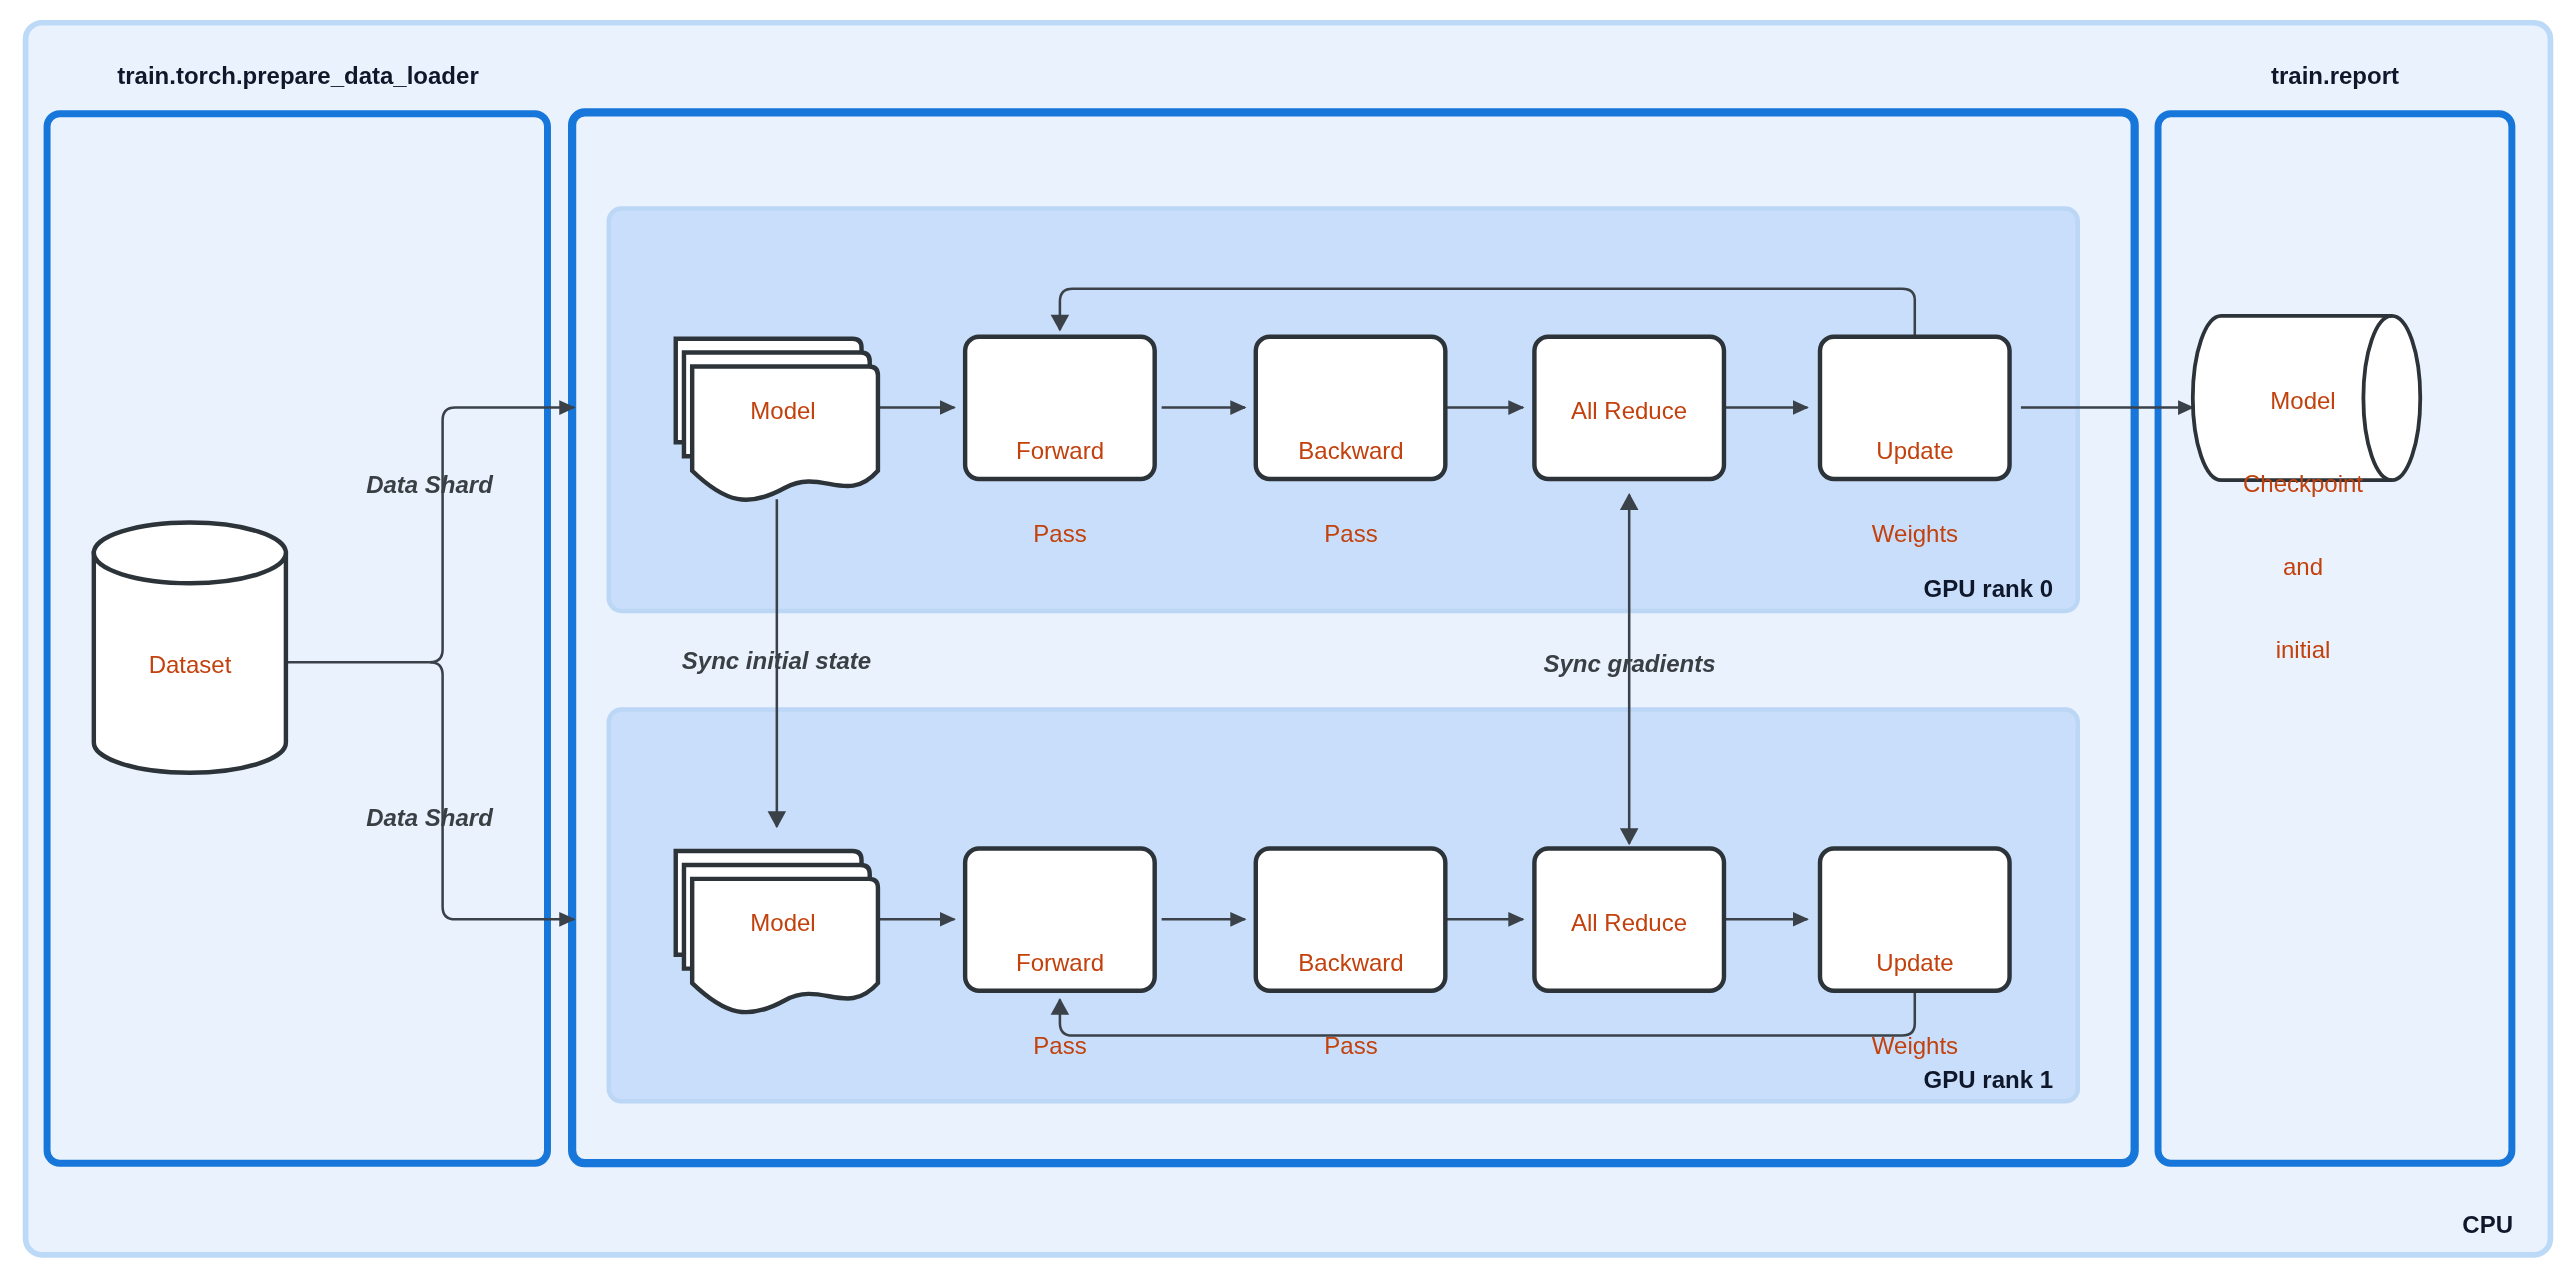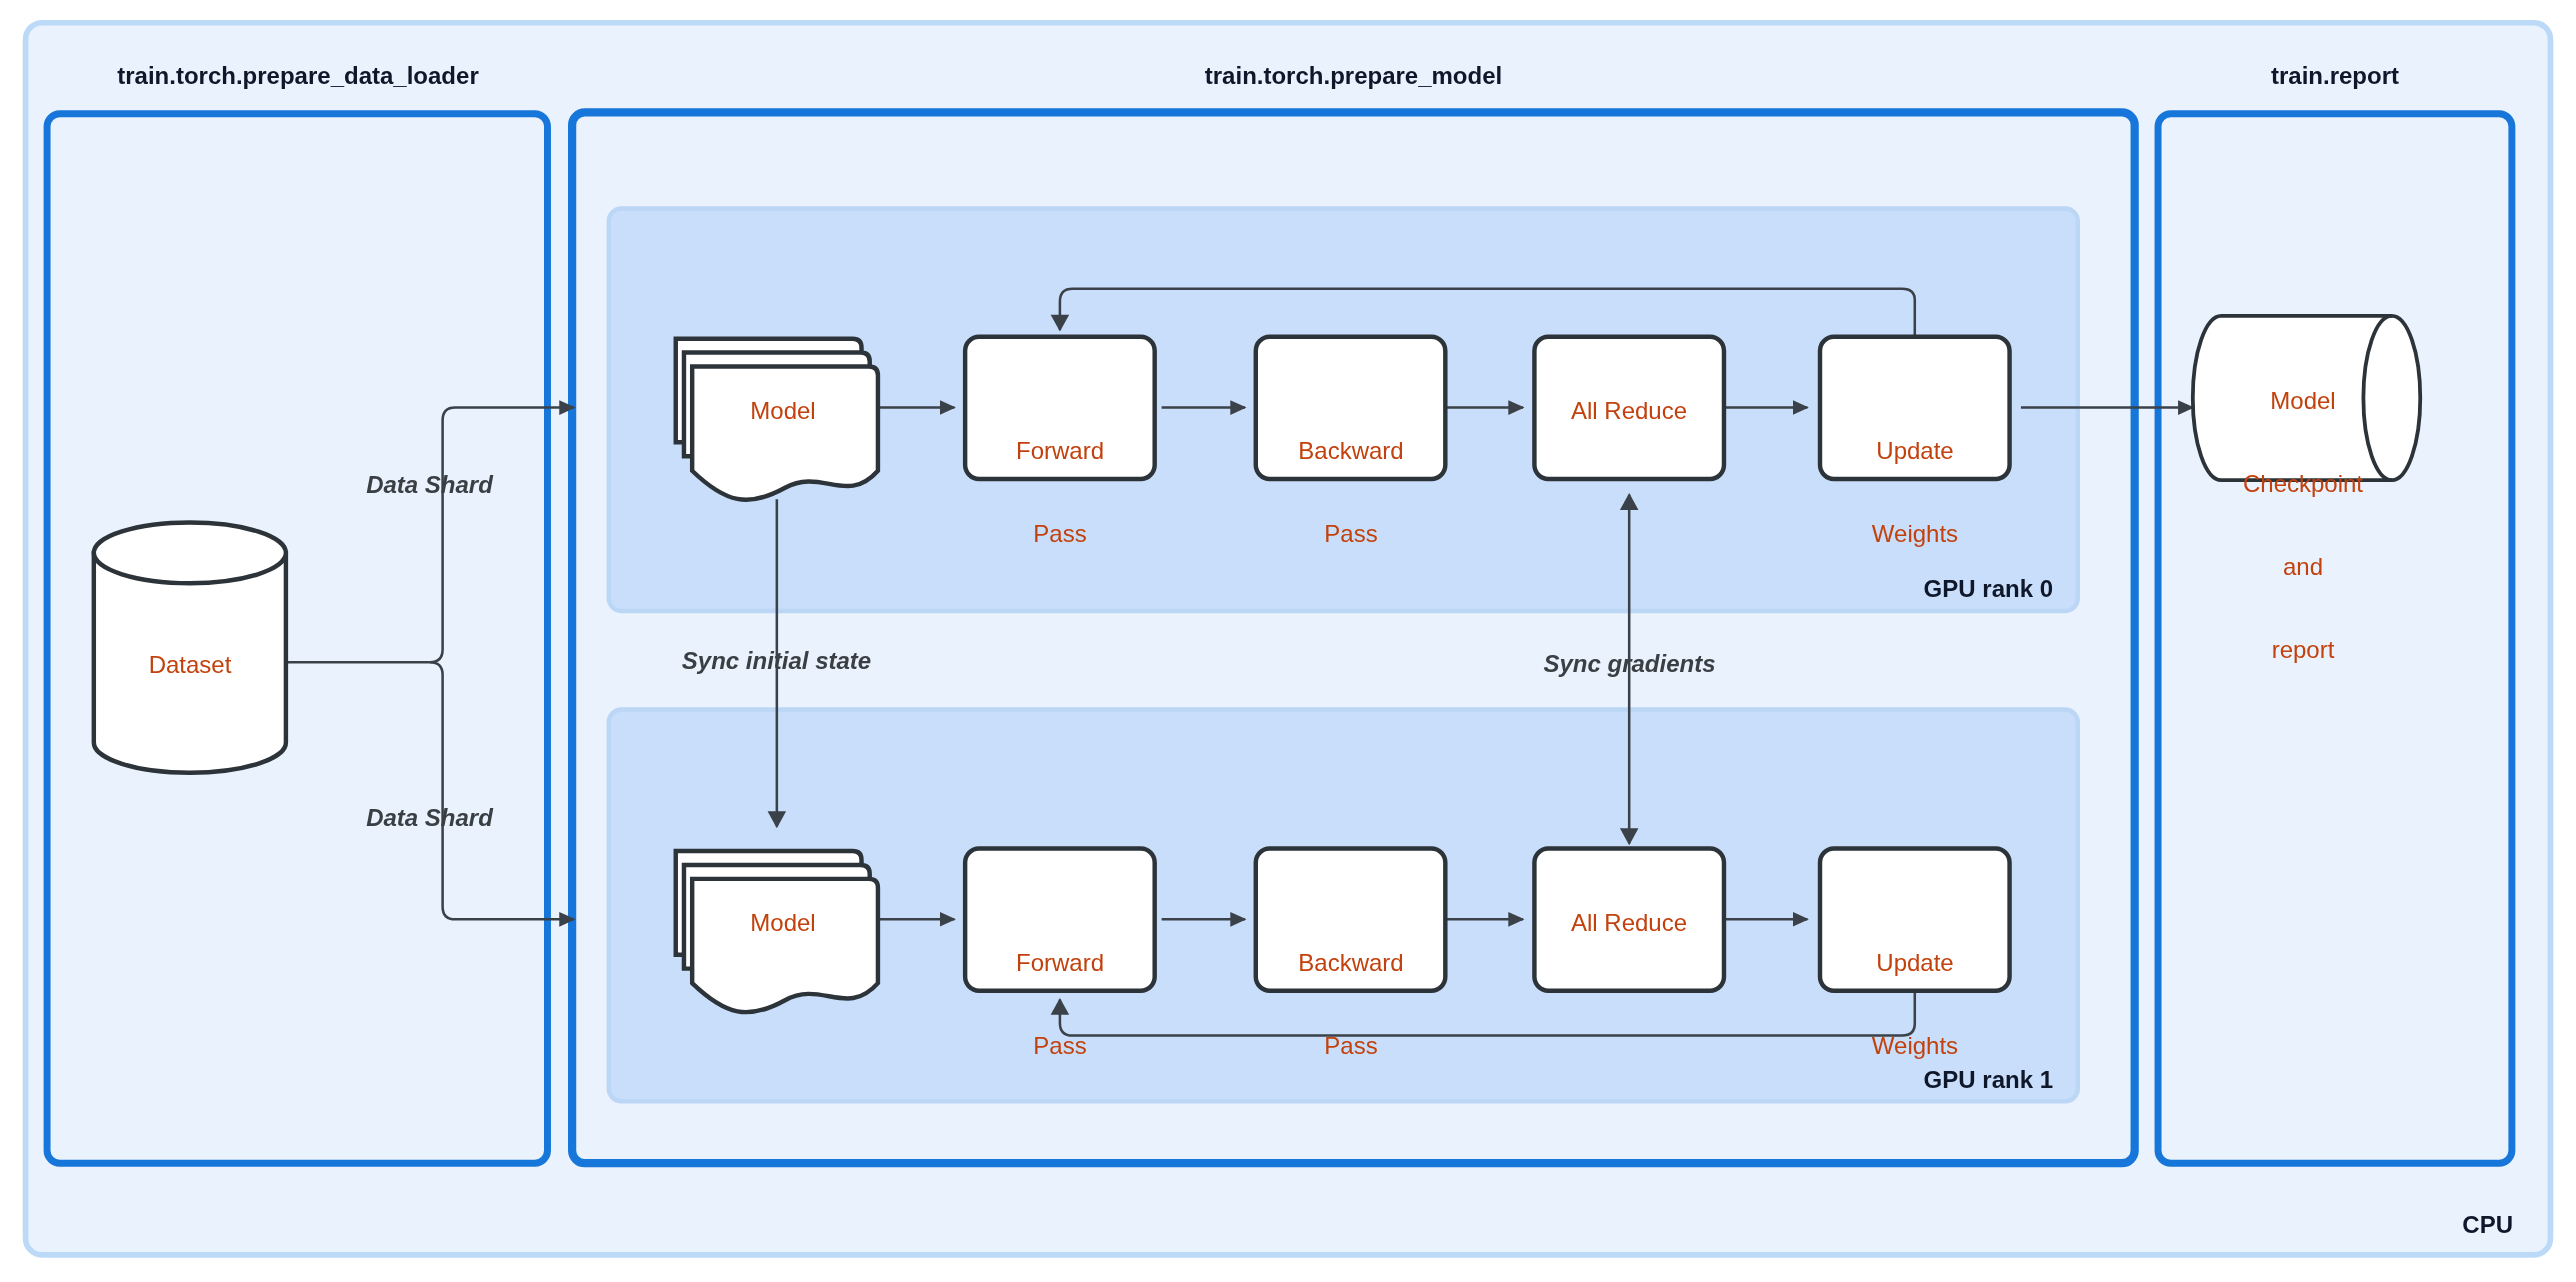--- a/index.html
+++ b/index.html
@@ -136,21 +136,20 @@
     <rect x="2880" y="1343" width="300" height="225" rx="22" ry="22" fill="#ffffff" stroke="#2c3339" stroke-width="7"></rect>
 
     <g>
       <path d="M 3515 500 L 3785 500 A 45 130 0 0 1 3785 760 L 3515 760 A 45 130 0 0 1 3515 500 Z" fill="#ffffff" stroke="#2c3339" stroke-width="6"></path>
       <path d="M 3785 500 A 45 130 0 0 0 3785 760" fill="none" stroke="#2c3339" stroke-width="6"></path>
     </g>
   </svg>
 
   <div class="lbl lbl-group" style="left:61px; top:62px; width:474px; text-align:center;">train.torch.prepare_data_loader</div>
 
-  <div class="lbl lbl-group" style="left:572px; top:62px; width:1563px; text-align:center;">train.torch.prepare_model</div>
 
   <div class="lbl lbl-group" style="left:2158px; top:62px; width:354px; text-align:center;">train.report</div>
 
   <div class="lbl lbl-group" style="left:1699px; top:575px; width:354px; text-align:right;">GPU rank 0</div>
 
   <div class="lbl lbl-group" style="left:1699px; top:1066px; width:354px; text-align:right;">GPU rank 1</div>
 
   <div class="lbl lbl-group" style="left:2275px; top:1211px; width:238px; text-align:right;">CPU</div>
 
   <div class="lbl lbl-bold" style="left:303px; top:471px; width:253px; text-align:center;">Data Shard</div>
@@ -198,17 +197,17 @@
 
   <div class="lbl lbl-node" style="left:1820px; top:894px; width:190px; text-align:center;">
     <div>Update</div>
     <div>Weights</div>
   </div>
 
   <div class="lbl lbl-node" style="left:2208px; top:332px; width:190px; text-align:center;">
     <div>Model</div>
     <div>Checkpoint</div>
     <div>and</div>
-    <div>report</div>
+    <div>initial</div>
   </div>
 
 </div>
 
 
 </body></html>

